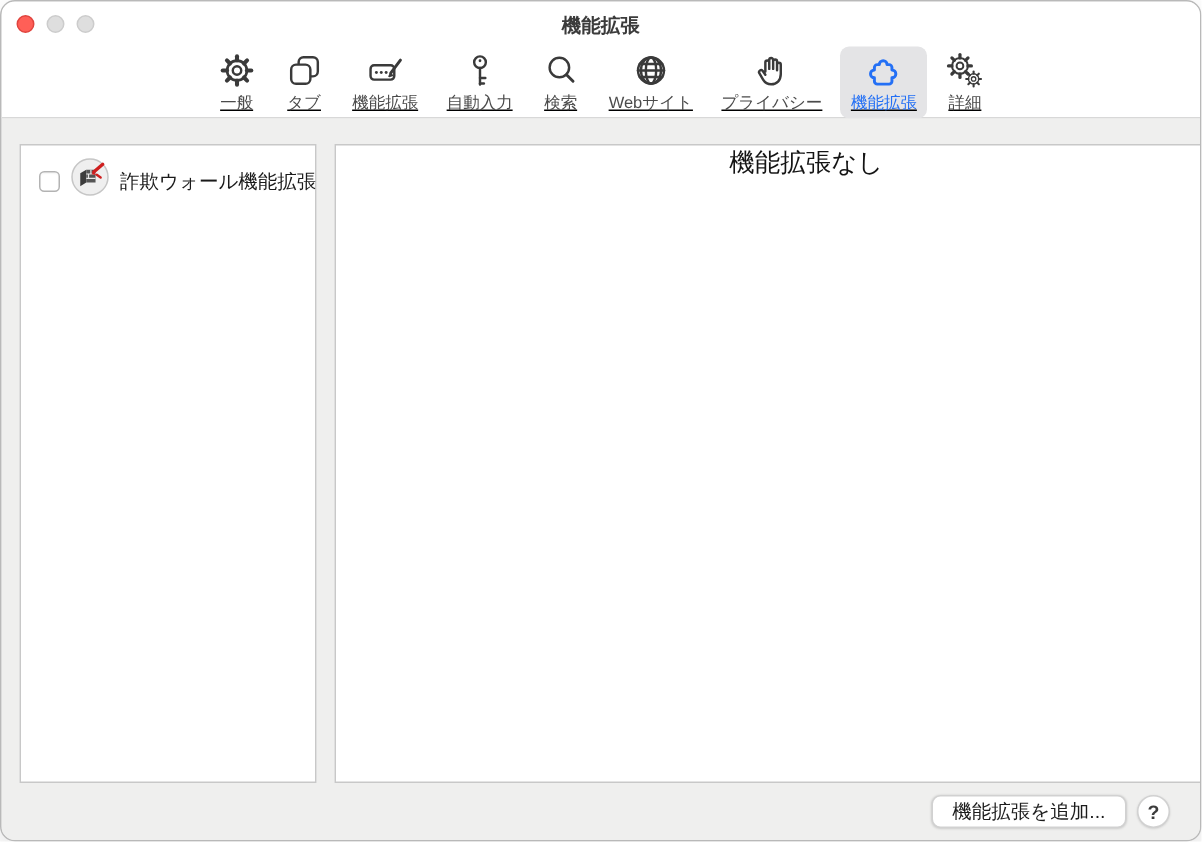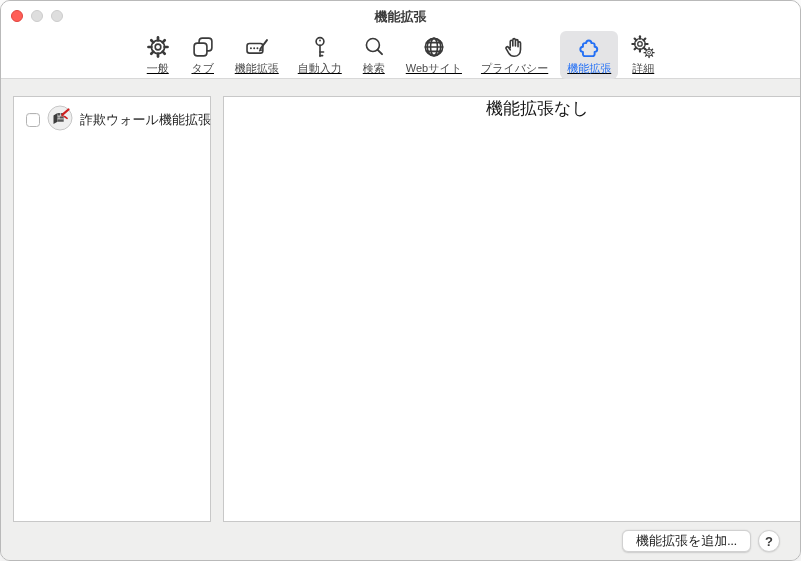--- a/index.html
+++ b/index.html
@@ -54,21 +54,21 @@
     border: 1px solid #b3b3b3; box-shadow: inset 0 1px 1px rgba(0,0,0,.04); flex: 0 0 auto;
   }
   .ext-icon { width: 26px; height: 26px; flex: 0 0 auto; }
   .ext-label { font-size: 13px; color: #1a1a1a; white-space: nowrap; }
 
   
   .add-button {
     position: absolute; top: 451px; right: 49px; height: 22px;
     background: #ffffff; border: 1px solid #d1d1d1; border-radius: 6px;
     font-size: 13px; color: #1c1c1c; padding: 0 13px;
-    font-family: Liberation Serif, serif; box-shadow: 0 0.5px 1.5px rgba(0,0,0,.15);
+    font-family: Liberation Sans, sans-serif; box-shadow: 0 0.5px 1.5px rgba(0,0,0,.15);
   }
   .help-button {
     position: absolute; top: 451px; right: 20px; width: 22px; height: 22px;
     background: #ffffff; border: 1px solid #d1d1d1; border-radius: 50%;
     font-size: 13px; font-weight: bold; color: #3c3c3c;
     display: flex; align-items: center; justify-content: center;
     font-family: inherit; box-shadow: 0 0.5px 1.5px rgba(0,0,0,.15);
   }
 </style>
 </head>

